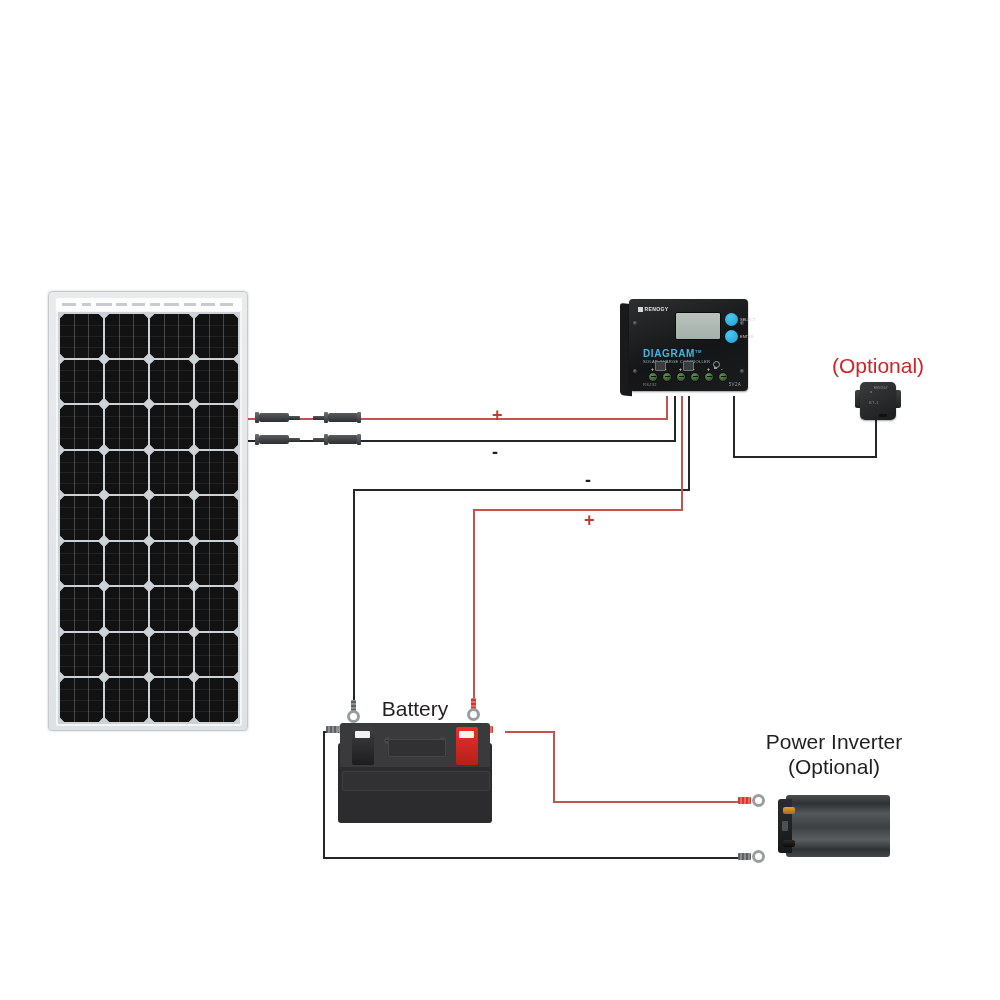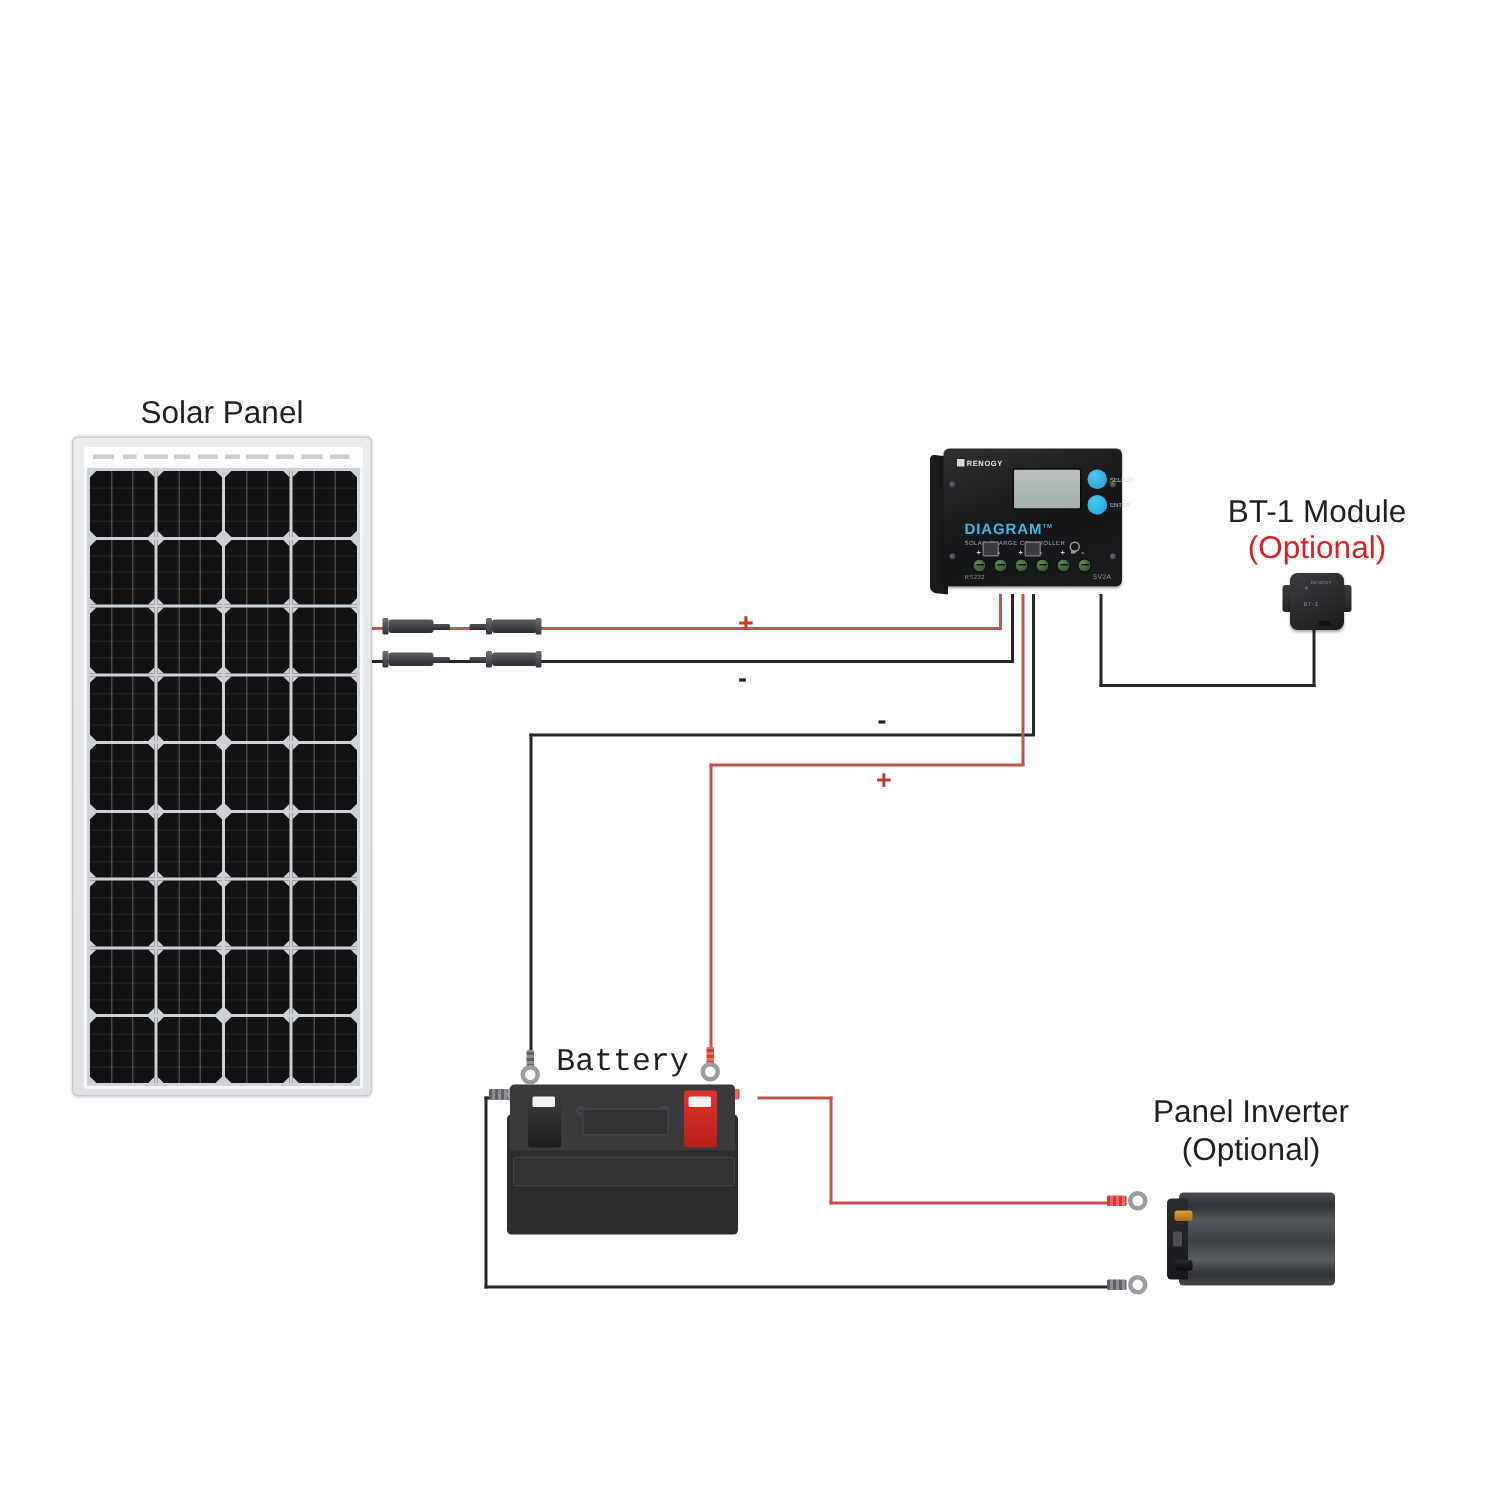--- a/index.html
+++ b/index.html
@@ -187,21 +187,20 @@
   <div class="wire abs" style="left:875px;top:420px;width:2px;height:38px;"></div>
 
   <div class="wire-r abs" style="left:505px;top:731px;width:50px;height:2px;"></div>
   <div class="wire-r abs" style="left:553px;top:731px;width:2px;height:72px;"></div>
   <div class="wire-r abs" style="left:553px;top:801px;width:190px;height:2px;"></div>
 
   <div class="wire abs" style="left:323px;top:731px;width:2px;height:128px;"></div>
   <div class="wire abs" style="left:323px;top:731px;width:24px;height:2px;"></div>
   <div class="wire abs" style="left:323px;top:857px;width:420px;height:2px;"></div>
 
-  <div class="abs lbl" style="left:48px;top:264px;width:200px;">Solar Panel</div>
 
   <div class="abs" id="panel">
     <div id="panel-inner">
       <div id="panel-top-strip">
         <span class="strip-mark" style="left:6px;width:14px;"></span>
         <span class="strip-mark" style="left:26px;width:9px;"></span>
         <span class="strip-mark" style="left:40px;width:16px;"></span>
         <span class="strip-mark" style="left:60px;width:11px;"></span>
         <span class="strip-mark" style="left:76px;width:13px;"></span>
         <span class="strip-mark" style="left:94px;width:10px;"></span>
@@ -604,21 +603,20 @@
 
       <span class="cc-term" style="left:19px;"></span>
       <span class="cc-term" style="left:33px;"></span>
       <span class="cc-term" style="left:47px;"></span>
       <span class="cc-term" style="left:61px;"></span>
       <span class="cc-term" style="left:75px;"></span>
       <span class="cc-term" style="left:89px;"></span>
     </div>
   </div>
 
-  <div class="abs lbl" style="left:778px;top:330px;width:200px;">BT-1 Module</div>
   <div class="abs lbl2 opt-red" style="left:778px;top:354px;width:200px;">(Optional)</div>
 
   <div class="abs" id="bt1">
     <span class="bt1-ear" style="left:0;"></span>
     <span class="bt1-ear" style="right:0;"></span>
     <div id="bt1-body">
       <span id="bt1-dot"></span>
       <span id="bt1-brand">RENOGY</span>
       <span id="bt1-txt">BT-1</span>
       <span id="bt1-port"></span>
@@ -636,39 +634,39 @@
 
   <div class="abs ring-t" style="left:460px;top:698px;width:34px;height:30px;">
     <span class="stem red" style="left:11px;top:0;"></span>
     <span class="o" style="left:7px;top:10px;"></span>
   </div>
   <div class="abs ring-t" style="left:466px;top:722px;width:46px;height:20px;">
     <span class="o" style="left:0;top:1px;"></span>
     <span class="barrel red" style="left:14px;top:4px;"></span>
   </div>
 
-  <div class="abs lbl" style="left:355px;top:697px;width:120px;font-family:Liberation Mono, monospace;">Battery</div>
+  <div class="abs lbl" style="left:355px;top:697px;width:120px;">Battery</div>
 
   <div class="abs" id="bat">
     <div id="bat-body"></div>
     <div id="bat-top">
       <span class="bat-term" style="left:12px;background:linear-gradient(180deg,#3e3e40,#1d1d1f);">
           <span class="cap"></span>
         </span>
       <span class="bat-vent" style="left:44px;"></span>
       <span class="bat-vent" style="right:44px;"></span>
       <span class="bat-term" style="right:12px;background:linear-gradient(180deg,#e5322a,#b4201a);">
           <span class="cap"></span>
         </span>
       <span id="bat-label"></span>
     </div>
     <div id="bat-lid"></div>
   </div>
 
-  <div class="abs lbl" style="left:734px;top:730px;width:200px;">Panel Inverter</div>
+  <div class="abs lbl" style="left:734px;top:730px;width:200px;">Power Inverter</div>
   <div class="abs lbl2" style="left:734px;top:755px;width:200px;">(Optional)</div>
 
   <div class="abs ring-t" style="left:738px;top:793px;width:46px;height:20px;">
     <span class="barrel red" style="left:0;top:4px;"></span>
     <span class="o" style="left:14px;top:1px;"></span>
   </div>
   <div class="abs ring-t" style="left:738px;top:849px;width:46px;height:20px;">
     <span class="barrel blk" style="left:0;top:4px;"></span>
     <span class="o" style="left:14px;top:1px;"></span>
   </div>

